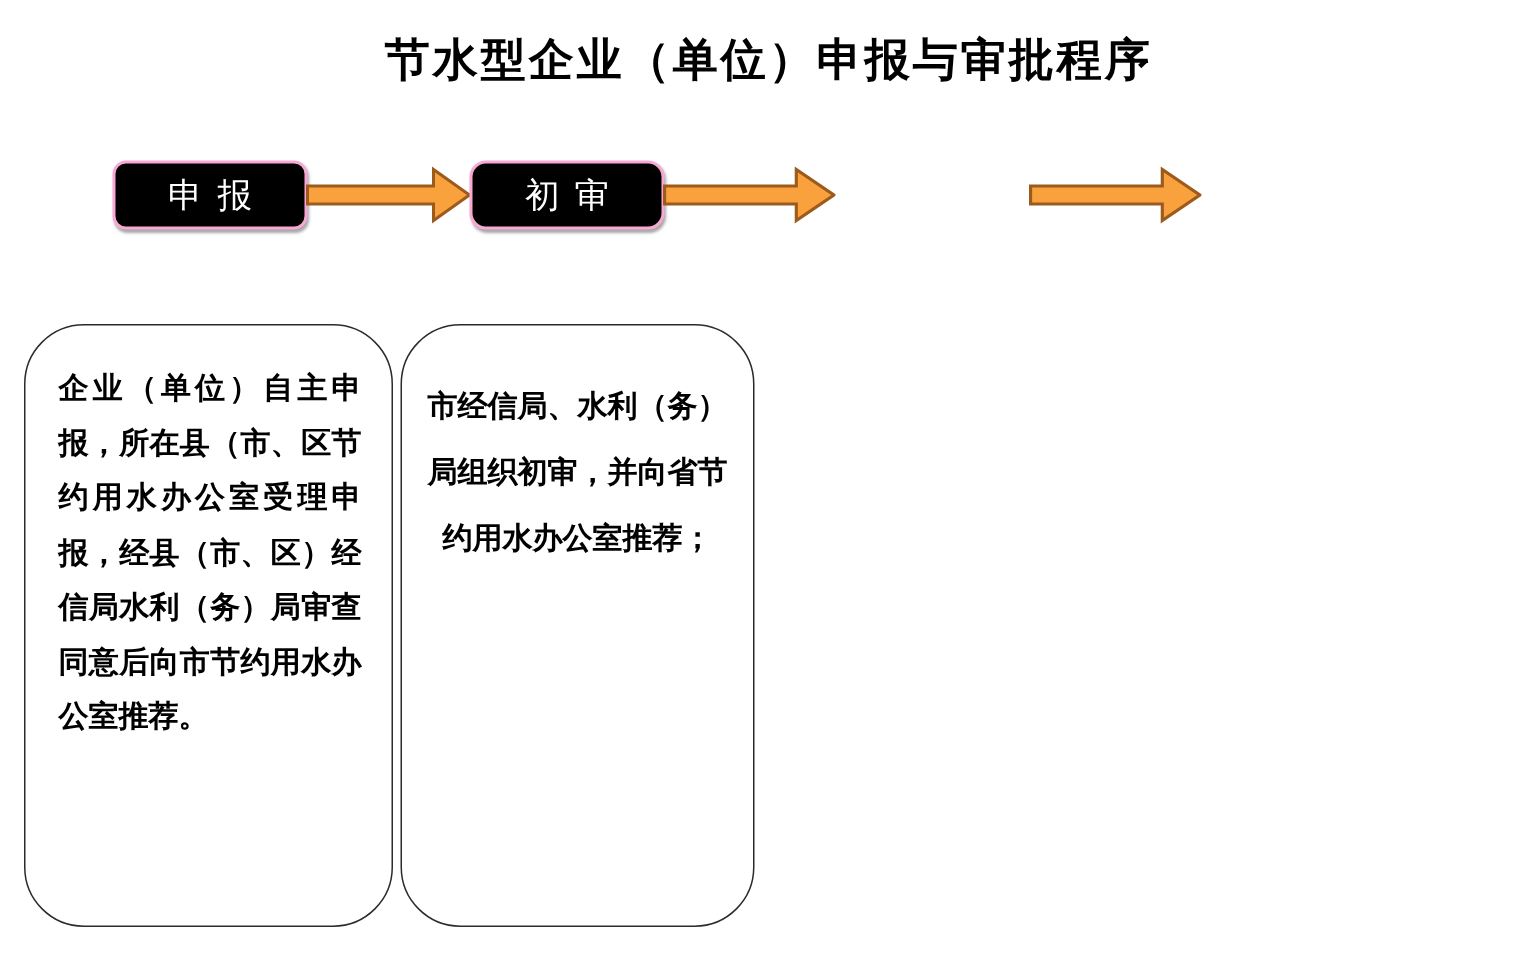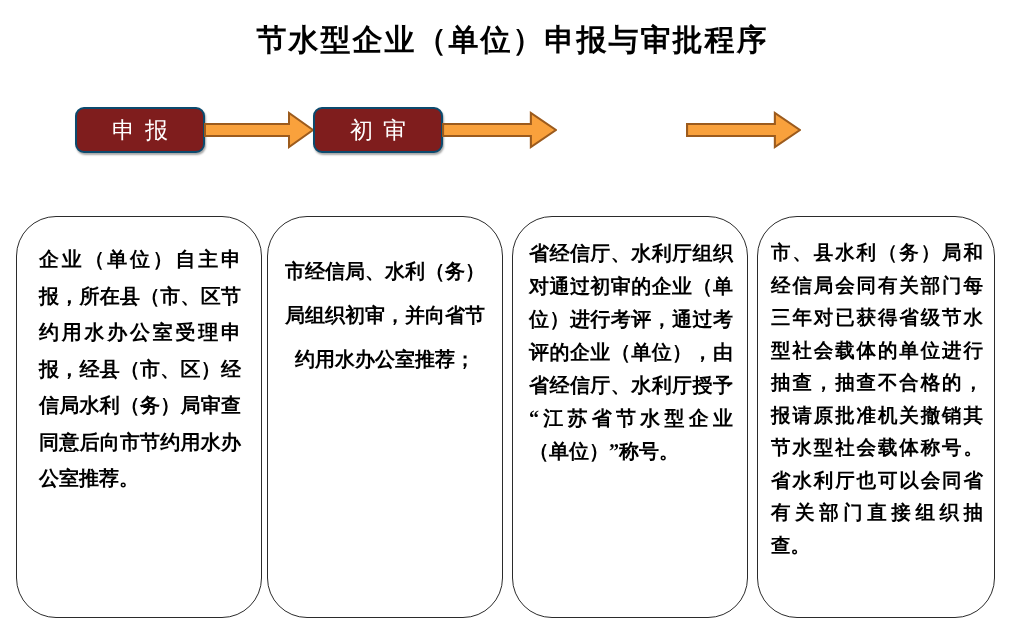--- a/index.html
+++ b/index.html
@@ -25,39 +25,39 @@
     font-size: 30px;
     font-weight: bold;
     letter-spacing: 2px;
     color: #000000;
   }
   .step-box {
     position: absolute;
     top: 107px;
     width: 130px;
     height: 46px;
-    background: #7f1d1d;
-    border: 2px solid #0c4a6e;
+    background: #000000;
+    border: 2px solid #f9a8d4;
     border-radius: 9px;
     box-sizing: border-box;
     display: flex;
     align-items: center;
     justify-content: center;
     box-shadow: 1px 2px 2px rgba(0,0,0,0.35);
   }
   .step-label {
     color: #ffffff;
     font-size: 23px;
     font-weight: normal;
     letter-spacing: 10px;
     text-indent: 10px;
     white-space: nowrap;
   }
   .step-1 { left: 75px; }
-  .step-2 { left: 313px; }
+  .step-2 { left: 313px; border-radius: 11px; }
   .step-3 { left: 556px; }
   .step-4 { left: 800px; }
   .flow-arrow {
     position: absolute;
     top: 110px;
     height: 40px;
   }
   .arrow-1 { left: 204px; width: 110px; }
   .arrow-2 { left: 442px; width: 115px; }
   .arrow-3 { left: 686px; width: 115px; }
@@ -113,21 +113,15 @@
 
 
   <div class="desc-box desc-1">
     <div class="desc-text">企业（单位）自主申报，所在县（市、区节约用水办公室受理申报，经县（市、区）经信局水利（务）局审查同意后向市节约用水办公室推荐。</div>
   </div>
 
   <div class="desc-box desc-2">
     <div class="desc-text">市经信局、水利（务）局组织初审，并向省节约用水办公室推荐；</div>
   </div>
 
-  <div class="desc-box desc-3">
-    <div class="desc-text">省经信厅、水利厅组织对通过初审的企业（单位）进行考评，通过考评的企业（单位），由省经信厅、水利厅授予“江苏省节水型企业（单位）”称号。</div>
-  </div>
 
-  <div class="desc-box desc-4">
-    <div class="desc-text">市、县水利（务）局和经信局会同有关部门每三年对已获得省级节水型社会载体的单位进行抽查，抽查不合格的，报请原批准机关撤销其节水型社会载体称号。省水利厅也可以会同省有关部门直接组织抽查。</div>
-  </div>
 
 </div>
 
 </body></html>

